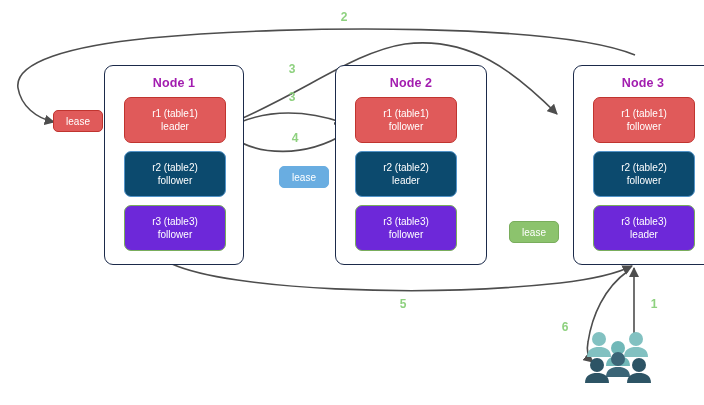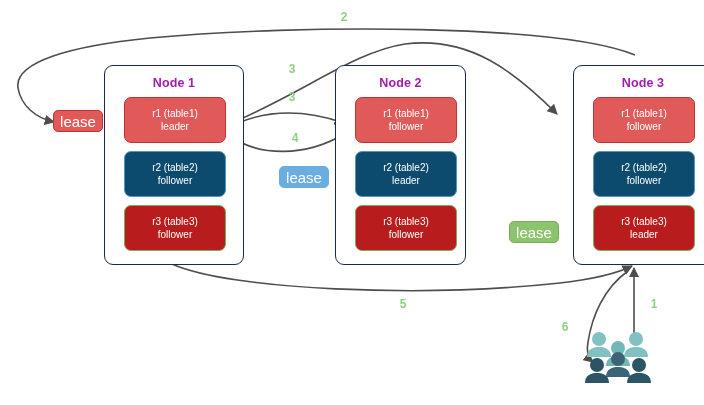--- a/index.html
+++ b/index.html
@@ -50,31 +50,31 @@
     align-items: center;
     justify-content: center;
     color: #ffffff;
     font-size: 10px;
     line-height: 13px;
     text-align: center;
   }
   .replica span { display: block; white-space: nowrap; }
   .rep-red   { background: #e05a5a; border: 1.3px solid #c0342f; }
   .rep-blue  { background: #0c4a6e; border: 1.3px solid #5394c9; }
-  .rep-green { background: #b91c1c; border: 1.3px solid #79ad5c; }
+  .rep-green { background: #6d28d9; border: 1.3px solid #79ad5c; }
 
   .lease {
     position: absolute;
     box-sizing: border-box;
     border-radius: 5px;
     display: flex;
     align-items: center;
     justify-content: center;
     color: #ffffff;
-    font-size: 15px;
+    font-size: 10px;
   }
   .lease-red   { background: #e05a5a; border: 1.3px solid #c0342f; }
   .lease-blue  { background: #69ade1; border: 1.3px solid #69ade1; }
   .lease-green { background: #8cc36d; border: 1.3px solid #79ad5c; }
 
   .step {
     position: absolute;
     color: #8ed17f;
     font-size: 12px;
     font-weight: bold;
@@ -125,21 +125,21 @@
     <div class="replica rep-blue" style="left:19px; top:85px; width:102px; height:46px;">
       <span>r2 (table2)</span>
       <span>follower</span>
     </div>
     <div class="replica rep-green" style="left:19px; top:139px; width:102px; height:46px;">
       <span>r3 (table3)</span>
       <span>follower</span>
     </div>
   </div>
 
-  <div class="node" style="left:335px; top:65px; width:131px; height:200px;">
+  <div class="node" style="left:335px; top:65px; width:152px; height:200px;">
     <div class="node-title">Node 2</div>
     <div class="replica rep-red" style="left:19px; top:31px; width:102px; height:46px;">
       <span>r1 (table1)</span>
       <span>follower</span>
     </div>
     <div class="replica rep-blue" style="left:19px; top:85px; width:102px; height:46px;">
       <span>r2 (table2)</span>
       <span>leader</span>
     </div>
     <div class="replica rep-green" style="left:19px; top:139px; width:102px; height:46px;">

